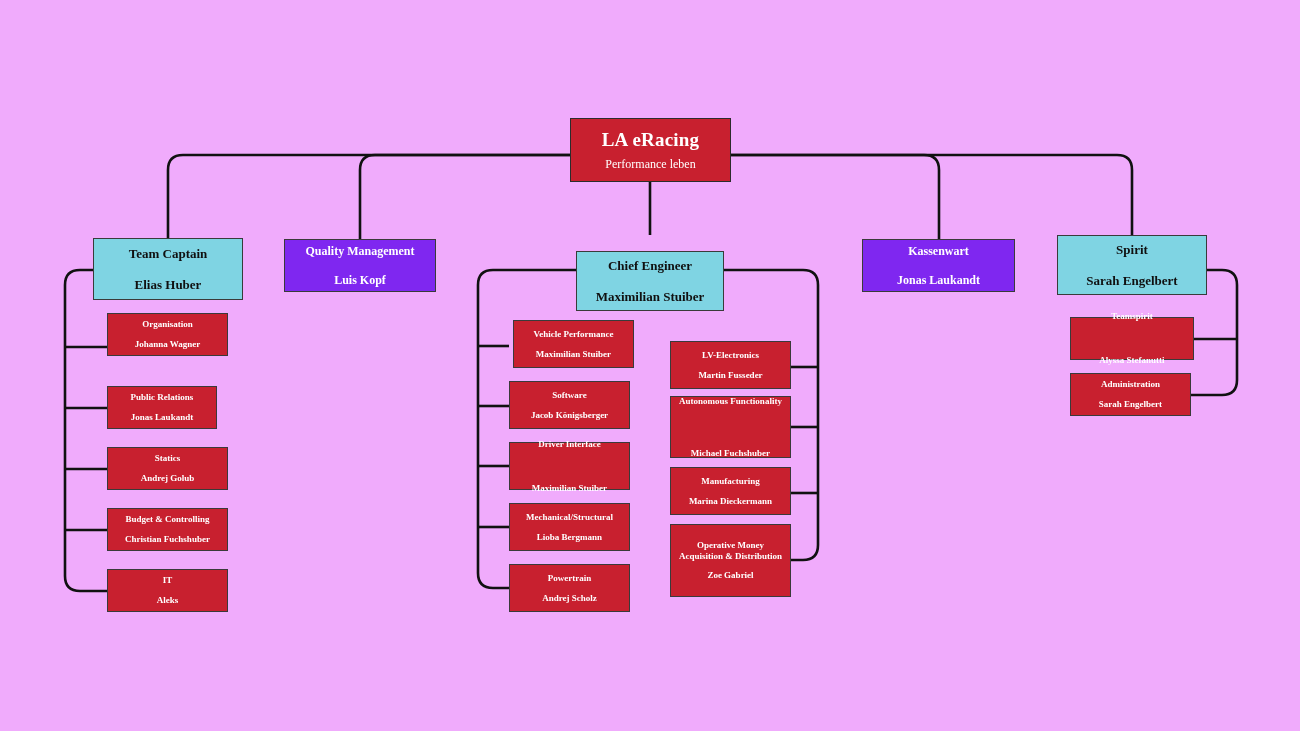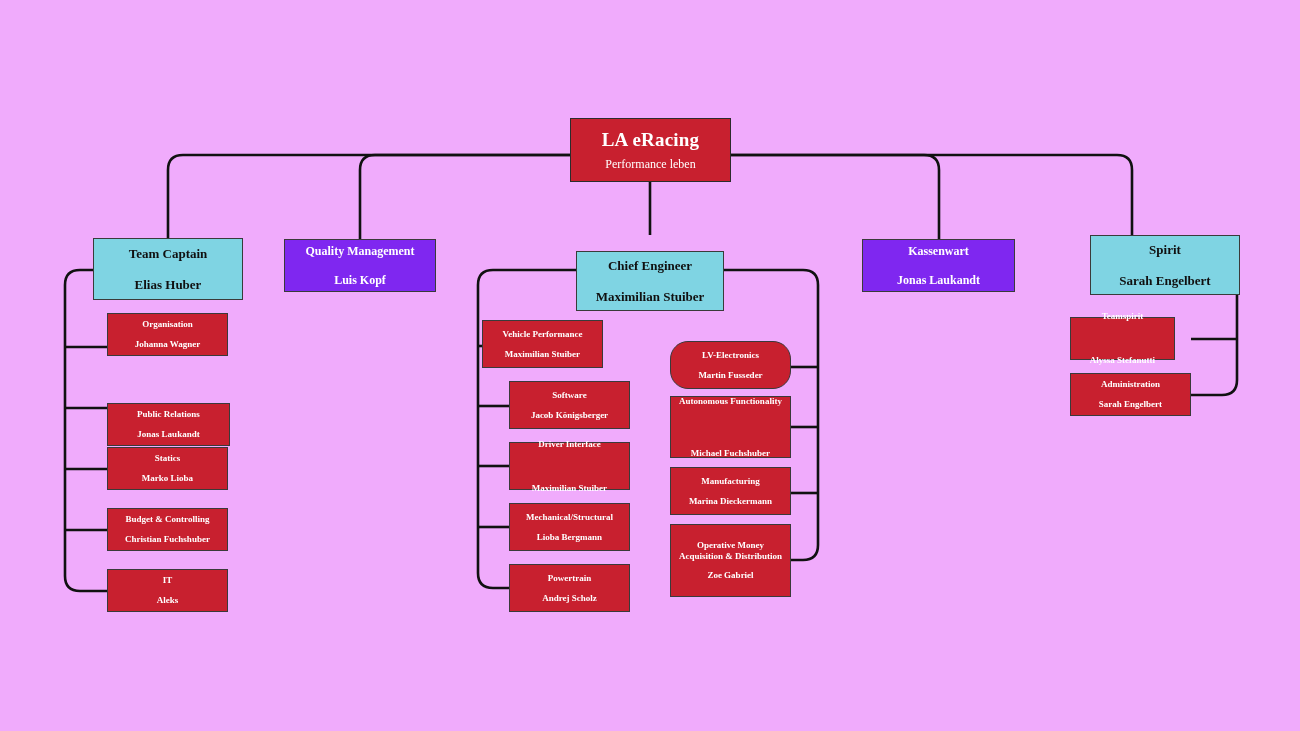--- a/index.html
+++ b/index.html
@@ -149,85 +149,85 @@
   <div class="node lvl2 cyan" style="left:576px; top:235px; width:148px; height:60px;margin-top:16px;">
     <span class="title">Chief Engineer</span>
     <span class="person">Maximilian Stuiber</span>
   </div>
 
   <div class="node lvl2 small purple" style="left:862px; top:239px; width:153px; height:53px;">
     <span class="title">Kassenwart</span>
     <span class="person">Jonas Laukandt</span>
   </div>
 
-  <div class="node lvl2 cyan" style="left:1057px; top:235px; width:150px; height:60px;margin-left:33px;">
+  <div class="node lvl2 cyan" style="left:1057px; top:235px; width:150px; height:60px;">
     <span class="title">Spirit</span>
     <span class="person">Sarah Engelbert</span>
   </div>
 
   <div class="node lvl3 red" style="left:107px; top:313px; width:121px; height:43px;">
     <span class="title">Organisation</span>
     <span class="person">Johanna Wagner</span>
   </div>
-  <div class="node lvl3 red" style="left:107px; top:403px; width:123px; height:43px;">
+  <div class="node lvl3 red" style="left:107px; top:386px; width:110px; height:43px;">
     <span class="title">Public Relations</span>
     <span class="person">Jonas Laukandt</span>
   </div>
   <div class="node lvl3 red" style="left:107px; top:447px; width:121px; height:43px;">
     <span class="title">Statics</span>
-    <span class="person">Marko Lioba</span>
+    <span class="person">Andrej Golub</span>
   </div>
   <div class="node lvl3 red" style="left:107px; top:508px; width:121px; height:43px;text-align:center;">
     <span class="title">Budget &amp; Controlling</span>
     <span class="person">Christian Fuchshuber</span>
   </div>
   <div class="node lvl3 red" style="left:107px; top:569px; width:121px; height:43px;">
     <span class="title">IT</span>
     <span class="person">Aleks</span>
   </div>
 
-  <div class="node lvl3 red" style="left:482px; top:320px; width:121px; height:48px;">
+  <div class="node lvl3 red" style="left:513px; top:320px; width:121px; height:48px;">
     <span class="title">Vehicle Performance</span>
     <span class="person">Maximilian Stuiber</span>
   </div>
   <div class="node lvl3 red" style="left:509px; top:381px; width:121px; height:48px;">
     <span class="title">Software</span>
     <span class="person">Jacob Königsberger</span>
   </div>
   <div class="node lvl3 red" style="left:509px; top:442px; width:121px; height:48px;gap:24px;">
     <span class="title">Driver Interface</span>
     <span class="person">Maximilian Stuiber</span>
   </div>
   <div class="node lvl3 red" style="left:509px; top:503px; width:121px; height:48px;">
     <span class="title">Mechanical/Structural</span>
     <span class="person">Lioba Bergmann</span>
   </div>
   <div class="node lvl3 red" style="left:509px; top:564px; width:121px; height:48px;">
     <span class="title">Powertrain</span>
     <span class="person">Andrej Scholz</span>
   </div>
 
-  <div class="node lvl3 red" style="left:670px; top:341px; width:121px; height:48px;border-radius:18px;">
+  <div class="node lvl3 red" style="left:670px; top:341px; width:121px; height:48px;">
     <span class="title">LV-Electronics</span>
     <span class="person">Martin Fusseder</span>
   </div>
   <div class="node lvl3 red" style="left:670px; top:396px; width:121px; height:62px;gap:32px;">
     <span class="title">Autonomous Functionality</span>
     <span class="person">Michael Fuchshuber</span>
   </div>
   <div class="node lvl3 red" style="left:670px; top:467px; width:121px; height:48px;">
     <span class="title">Manufacturing</span>
     <span class="person">Marina Dieckermann</span>
   </div>
   <div class="node lvl3 red" style="left:670px; top:524px; width:121px; height:73px;">
     <span class="title">Operative Money Acquisition &amp; Distribution</span>
     <span class="person">Zoe Gabriel</span>
   </div>
 
-  <div class="node lvl3 red" style="left:1070px; top:317px; width:105px; height:43px;gap:24px;">
+  <div class="node lvl3 red" style="left:1070px; top:317px; width:124px; height:43px;gap:24px;">
     <span class="title">Teamspirit</span>
     <span class="person">Alyssa Stefanutti</span>
   </div>
   <div class="node lvl3 red" style="left:1070px; top:373px; width:121px; height:43px;">
     <span class="title">Administration</span>
     <span class="person">Sarah Engelbert</span>
   </div>
 
 </div>
 

